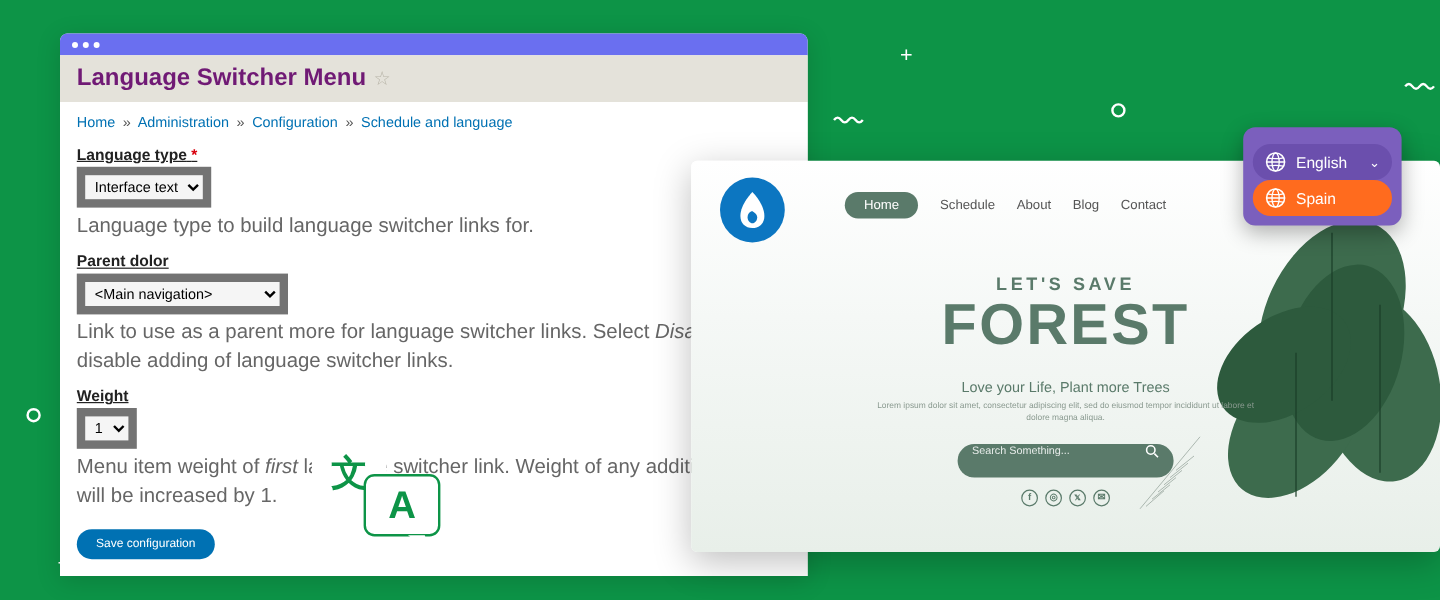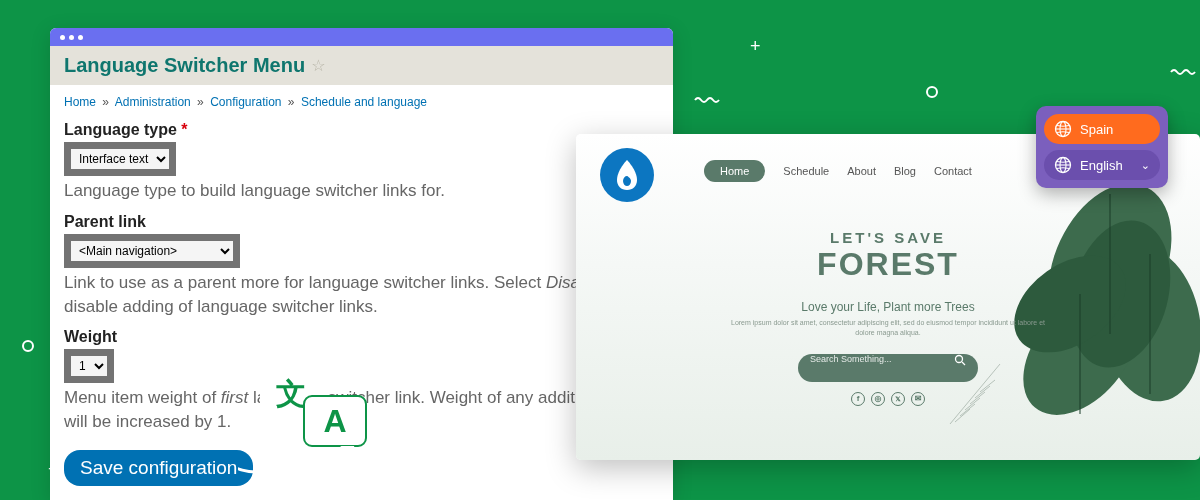--- a/index.html
+++ b/index.html
@@ -41,41 +41,42 @@
 .admin-header {
   background: #e4e2da;
   padding: 8px 14px;
   display: flex;
   align-items: center;
   gap: 6px;
 }
 .admin-title {
   font-size: 20px;
   font-weight: 700;
-  color: #0f766e;
+  color: #701a75;
 }
 .star-icon { font-size: 16px; color: #b8b5a8; }
 .admin-body {
   padding: 10px 14px 14px;
   background: #fff;
 }
 .breadcrumb {
   font-size: 12px;
   color: #555;
   margin-bottom: 12px;
 }
 .breadcrumb a { color: #0071b3; text-decoration: none; }
 .breadcrumb .sep { color: #555; margin: 0 3px; }
 .form-row { margin-bottom: 10px; }
 .form-label {
-  font-size: 16px;
+  font-size: 13px;
   font-weight: 700;
   color: #222;
   display: block;
   margin-bottom: 3px;
+  text-decoration: underline;
 }
 .req { color: #d8000c; }
 .form-select {
   font-size: 12px;
   padding: 2px 4px;
   border: 7px solid #737373;
   background: #f5f5f5;
   font-family: inherit;
 }
 .form-select.wide { width: 176px; }
@@ -85,21 +86,21 @@
   color: #666;
   margin-top: 3px;
   line-height: 1.4;
 }
 .form-help em { }
 .save-btn {
   background: #0071b3;
   color: #fff;
   border: none;
   padding: 7px 16px;
-  font-size: 19px;
+  font-size: 10px;
   border-radius: 16px;
   cursor: pointer;
   margin-top: 6px;
 }
 
 
 .site-preview {
   position: absolute;
   left: 576px;
   top: 134px;
@@ -146,21 +147,21 @@
   right: 0;
   text-align: center;
 }
 .hero-kicker {
   font-size: 15px;
   letter-spacing: 3px;
   color: #5a7a6a;
   font-weight: 600;
 }
 .hero-title {
-  font-size: 32px;
+  font-size: 48px;
   font-weight: 900;
   color: #5a7a6a;
   letter-spacing: 2px;
   line-height: 1;
   margin-top: 2px;
 }
 .hero-sub {
   font-size: 12px;
   color: #5a7a6a;
   margin-top: 20px;
@@ -301,21 +302,21 @@
         <span>Language type</span>
         <span class="req">*</span>
       </label>
       <select class="form-select">
         <option>Interface text</option>
       </select>
       <div class="form-help">Language type to build language switcher links for.</div>
     </div>
 
     <div class="form-row">
-      <label class="form-label">Parent link</label>
+      <label class="form-label">Parent dolor</label>
       <select class="form-select wide">
         <option>&lt;Main navigation&gt;</option>
       </select>
       <div class="form-help">
         <span>Link to use as a parent more for language switcher links. Select </span><em>Disabled</em><span> to disable adding of language switcher links.</span>
       </div>
     </div>
 
     <div class="form-row">
       <label class="form-label">Weight</label>
@@ -382,38 +383,38 @@
     <div class="social">
       <span class="social-icon">f</span>
       <span class="social-icon">◎</span>
       <span class="social-icon">𝕩</span>
       <span class="social-icon">✉</span>
     </div>
   </div>
 </div>
 
 <div class="lang-widget">
-  <div class="lang-pill active">
-    <svg class="globe" viewBox="0 0 18 18">
-      <circle cx="9" cy="9" r="7.5" stroke="#fff" stroke-width="1.3" fill="none"></circle>
-      <ellipse cx="9" cy="9" rx="3" ry="7.5" stroke="#fff" stroke-width="1.1" fill="none"></ellipse>
-      <line x1="1.5" y1="9" x2="16.5" y2="9" stroke="#fff" stroke-width="1.1"></line>
-      <path d="M2.5 5.5 Q9 7 15.5 5.5 M2.5 12.5 Q9 11 15.5 12.5" stroke="#fff" stroke-width="1" fill="none"></path>
-    </svg>
-    <span>Spain</span>
-  </div>
   <div class="lang-pill alt">
     <svg class="globe" viewBox="0 0 18 18">
       <circle cx="9" cy="9" r="7.5" stroke="#fff" stroke-width="1.3" fill="none"></circle>
       <ellipse cx="9" cy="9" rx="3" ry="7.5" stroke="#fff" stroke-width="1.1" fill="none"></ellipse>
       <line x1="1.5" y1="9" x2="16.5" y2="9" stroke="#fff" stroke-width="1.1"></line>
       <path d="M2.5 5.5 Q9 7 15.5 5.5 M2.5 12.5 Q9 11 15.5 12.5" stroke="#fff" stroke-width="1" fill="none"></path>
     </svg>
     <span>English</span>
     <span class="chev">⌄</span>
+  </div>
+  <div class="lang-pill active">
+    <svg class="globe" viewBox="0 0 18 18">
+      <circle cx="9" cy="9" r="7.5" stroke="#fff" stroke-width="1.3" fill="none"></circle>
+      <ellipse cx="9" cy="9" rx="3" ry="7.5" stroke="#fff" stroke-width="1.1" fill="none"></ellipse>
+      <line x1="1.5" y1="9" x2="16.5" y2="9" stroke="#fff" stroke-width="1.1"></line>
+      <path d="M2.5 5.5 Q9 7 15.5 5.5 M2.5 12.5 Q9 11 15.5 12.5" stroke="#fff" stroke-width="1" fill="none"></path>
+    </svg>
+    <span>Spain</span>
   </div>
 </div>
 
 <svg class="translate-art" viewBox="0 0 150 140">
   <path d="M100 18 a50 50 0 1 1 30 88" stroke="#fff" stroke-width="3" fill="none"></path>
   <polygon points="96,10 108,22 92,24" fill="#fff"></polygon>
   <path d="M50 122 a50 50 0 1 1 -30 -88" stroke="#fff" stroke-width="3" fill="none"></path>
   <polygon points="54,130 42,118 58,116" fill="#fff"></polygon>
   <rect x="22" y="32" width="62" height="50" rx="8" fill="#fff"></rect>
   <polygon points="34,82 48,82 30,96" fill="#fff"></polygon>

